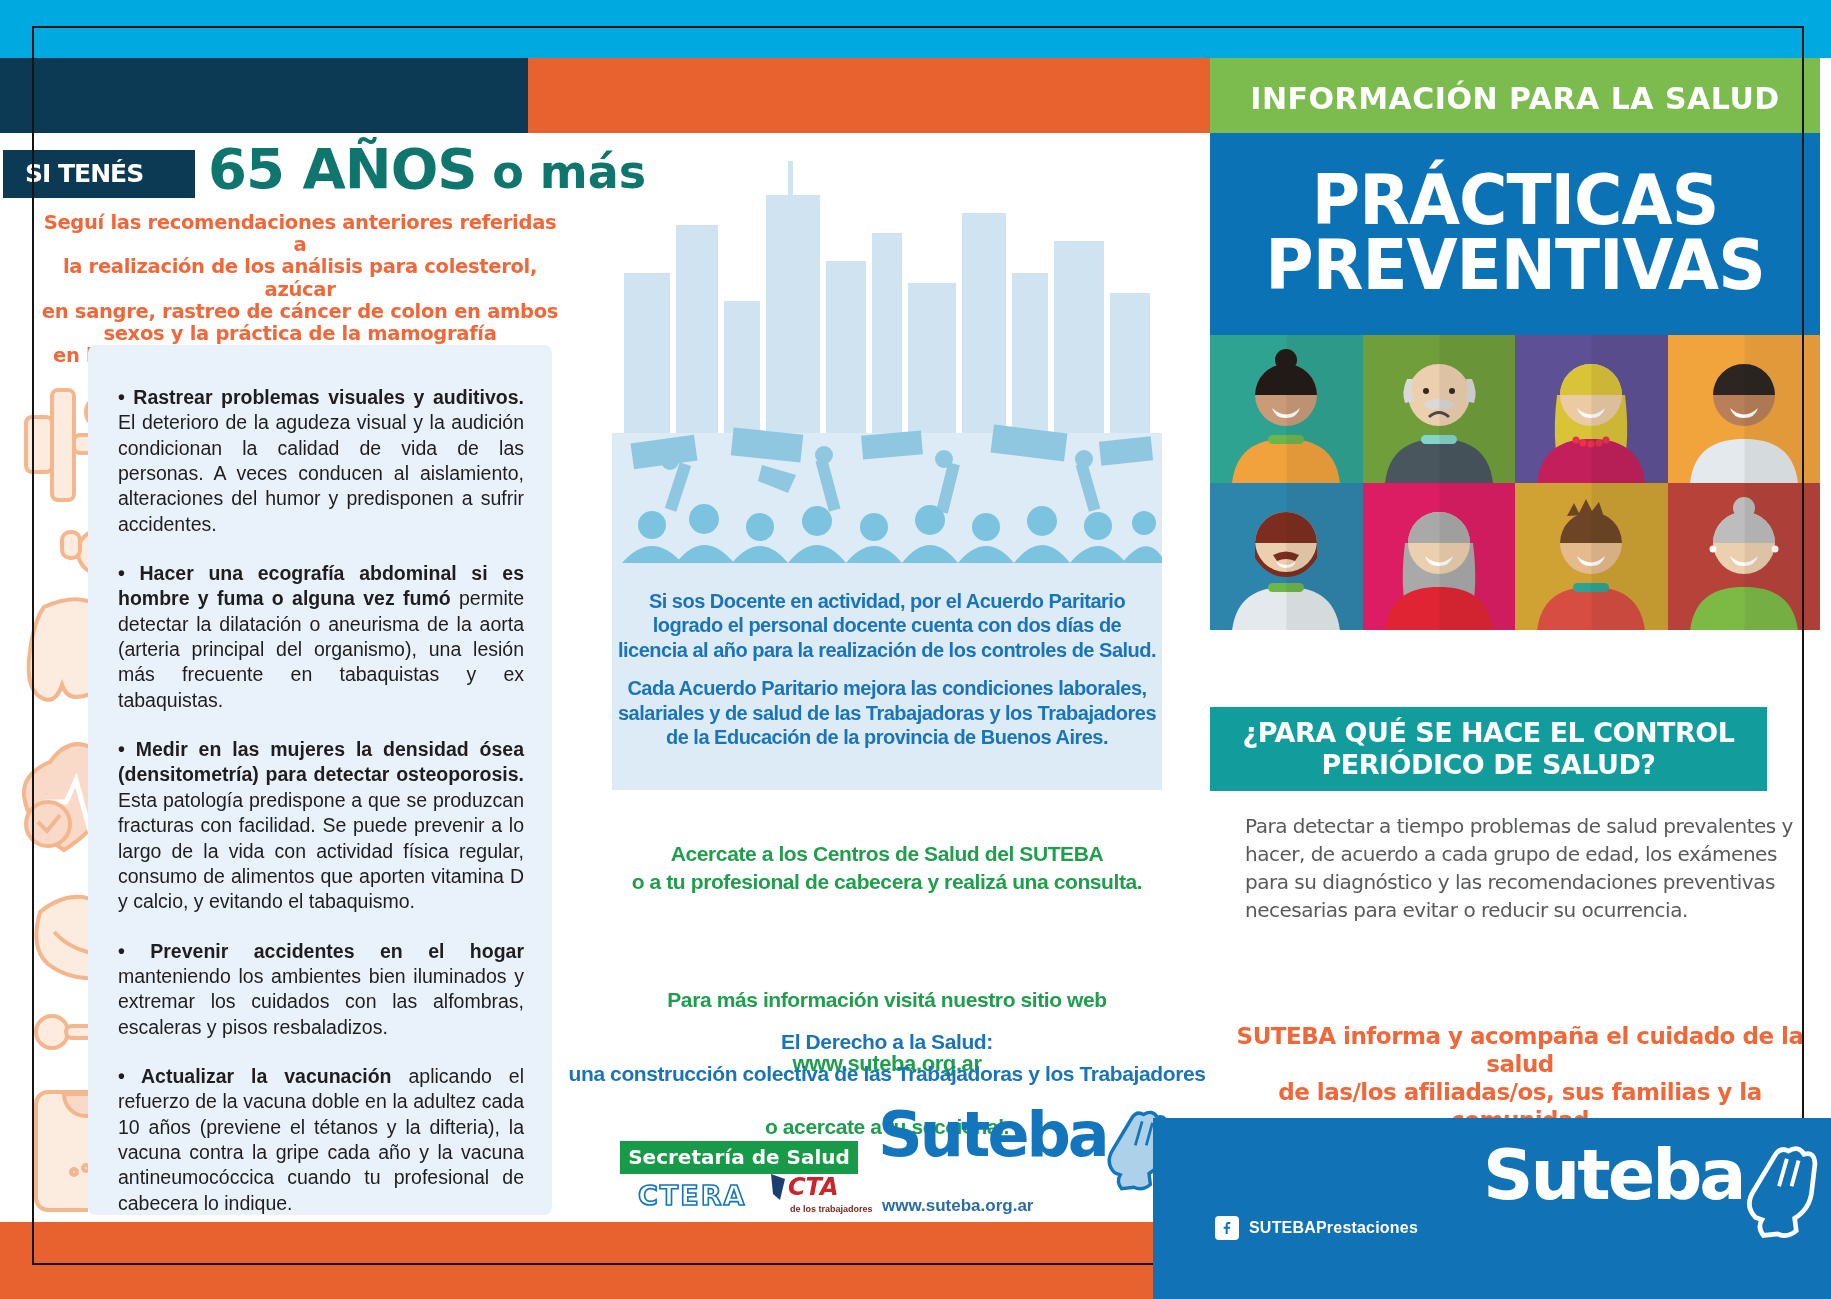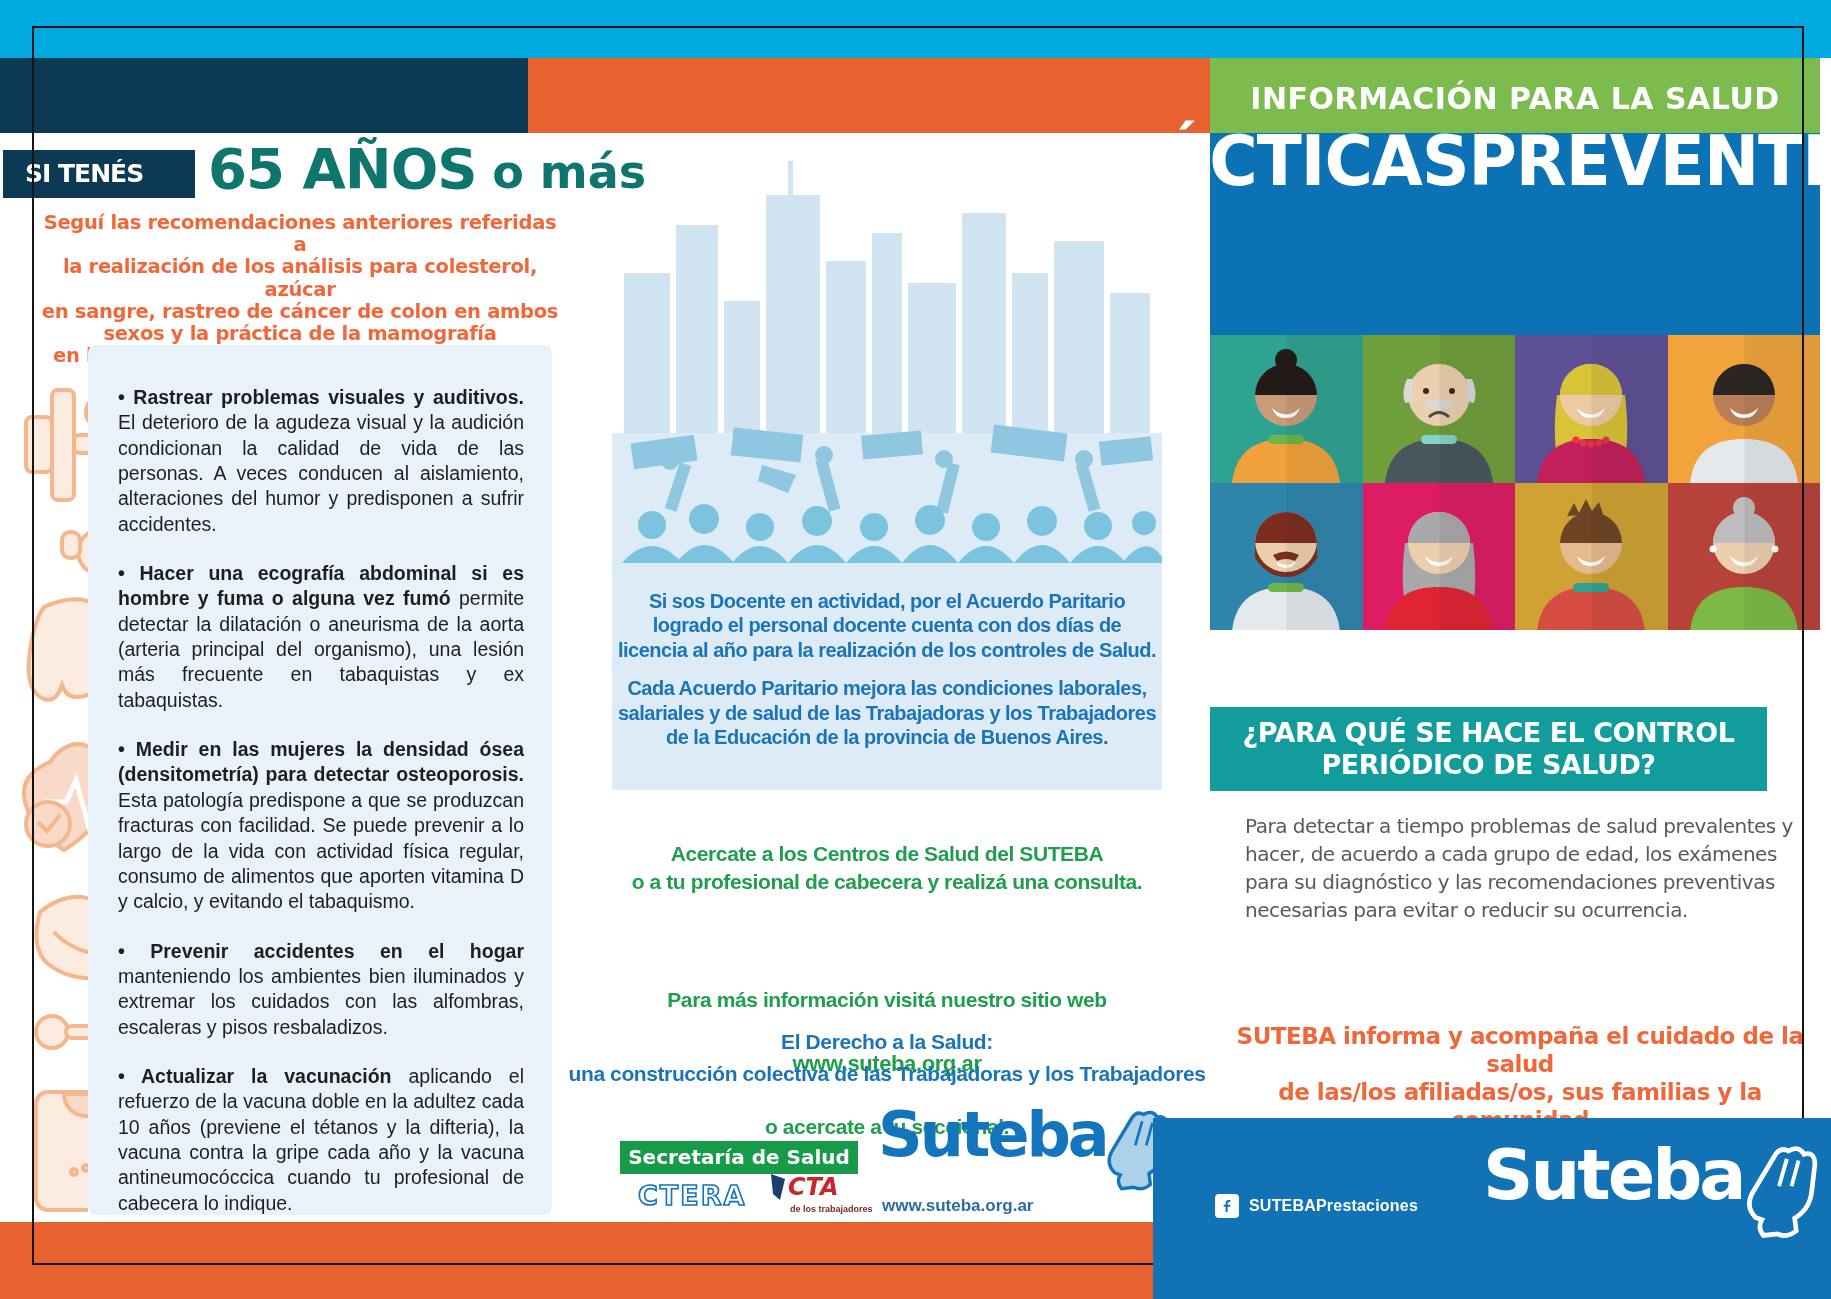--- a/index.html
+++ b/index.html
@@ -63,38 +63,38 @@
   .cta .word{color:#c9252b;font-family:"DejaVu Sans",sans-serif;font-weight:bold;
              font-style:italic;font-size:24px;line-height:30px;}
   .cta-sub{left:790px;top:1204px;font-size:9px;font-weight:bold;color:#7a2a24;}
   .logo-mid{left:878px;top:1104px;display:flex;align-items:flex-start;}
   .logo-mid .word{color:#1375bc;font-family:"DejaVu Sans",sans-serif;font-weight:bold;
                   font-size:62px;letter-spacing:-3px;line-height:1;}
   .logo-url-mid{left:882px;top:1196px;font-size:17px;font-weight:bold;color:#2b6ca3;}
 
   
   .title-box{left:1210px;top:133px;width:610px;height:202px;background:#0b72b5;
-             display:flex;flex-direction:row;justify-content:center;}
+             display:flex;flex-direction:column;align-items:center;justify-content:center;}
   .title-box span{color:#fff;font-family:"DejaVu Sans",sans-serif;font-weight:bold;
                   font-size:66px;line-height:.98;letter-spacing:-1px;transform:scaleY(1.05);}
   .faces{left:1210px;top:335px;width:610px;height:295px;display:grid;
          grid-template-columns:repeat(4,152.5px);grid-template-rows:repeat(2,147.5px);}
   .tile{width:152.5px;height:147.5px;overflow:hidden;}
   .teal-band{left:1210px;top:707px;width:557px;height:84px;background:#139c9c;
              display:flex;flex-direction:column;align-items:center;justify-content:center;}
   .teal-band span{color:#fff;font-family:"DejaVu Sans",sans-serif;font-weight:bold;
                   font-size:27px;line-height:1.2;letter-spacing:-.5px;}
   .gray-para{left:1245px;top:812px;width:580px;color:#58595b;
              font-family:"DejaVu Sans",sans-serif;font-size:20px;letter-spacing:-.5px;
              line-height:1.4;white-space:pre-line;}
   .orange-note{left:1220px;top:1022px;width:600px;text-align:center;color:#f0683a;
                font-family:"DejaVu Sans",sans-serif;font-weight:bold;font-size:23px;
                letter-spacing:-.5px;line-height:1.22;white-space:pre-line;}
   .footer-blue{left:1153px;top:1118px;width:678px;height:181px;background:#1272b6;z-index:50;}
-  .fb-row{position:absolute;left:62px;top:76px;display:flex;align-items:center;}
+  .fb-row{position:absolute;left:62px;top:98px;display:flex;align-items:center;}
   .fb-icon{width:24px;height:24px;background:#fff;border-radius:4px;margin-right:10px;
            display:flex;align-items:center;justify-content:center;}
   .fb-label{color:#fff;font-weight:bold;font-size:16px;letter-spacing:.2px;}
   .logo-white{position:absolute;left:330px;top:22px;display:flex;align-items:flex-start;}
   .logo-white .word{color:#fff;font-family:"DejaVu Sans",sans-serif;font-weight:bold;
                     font-size:70px;letter-spacing:-3px;line-height:1;}
 </style>
 </head>
 <body>
 

